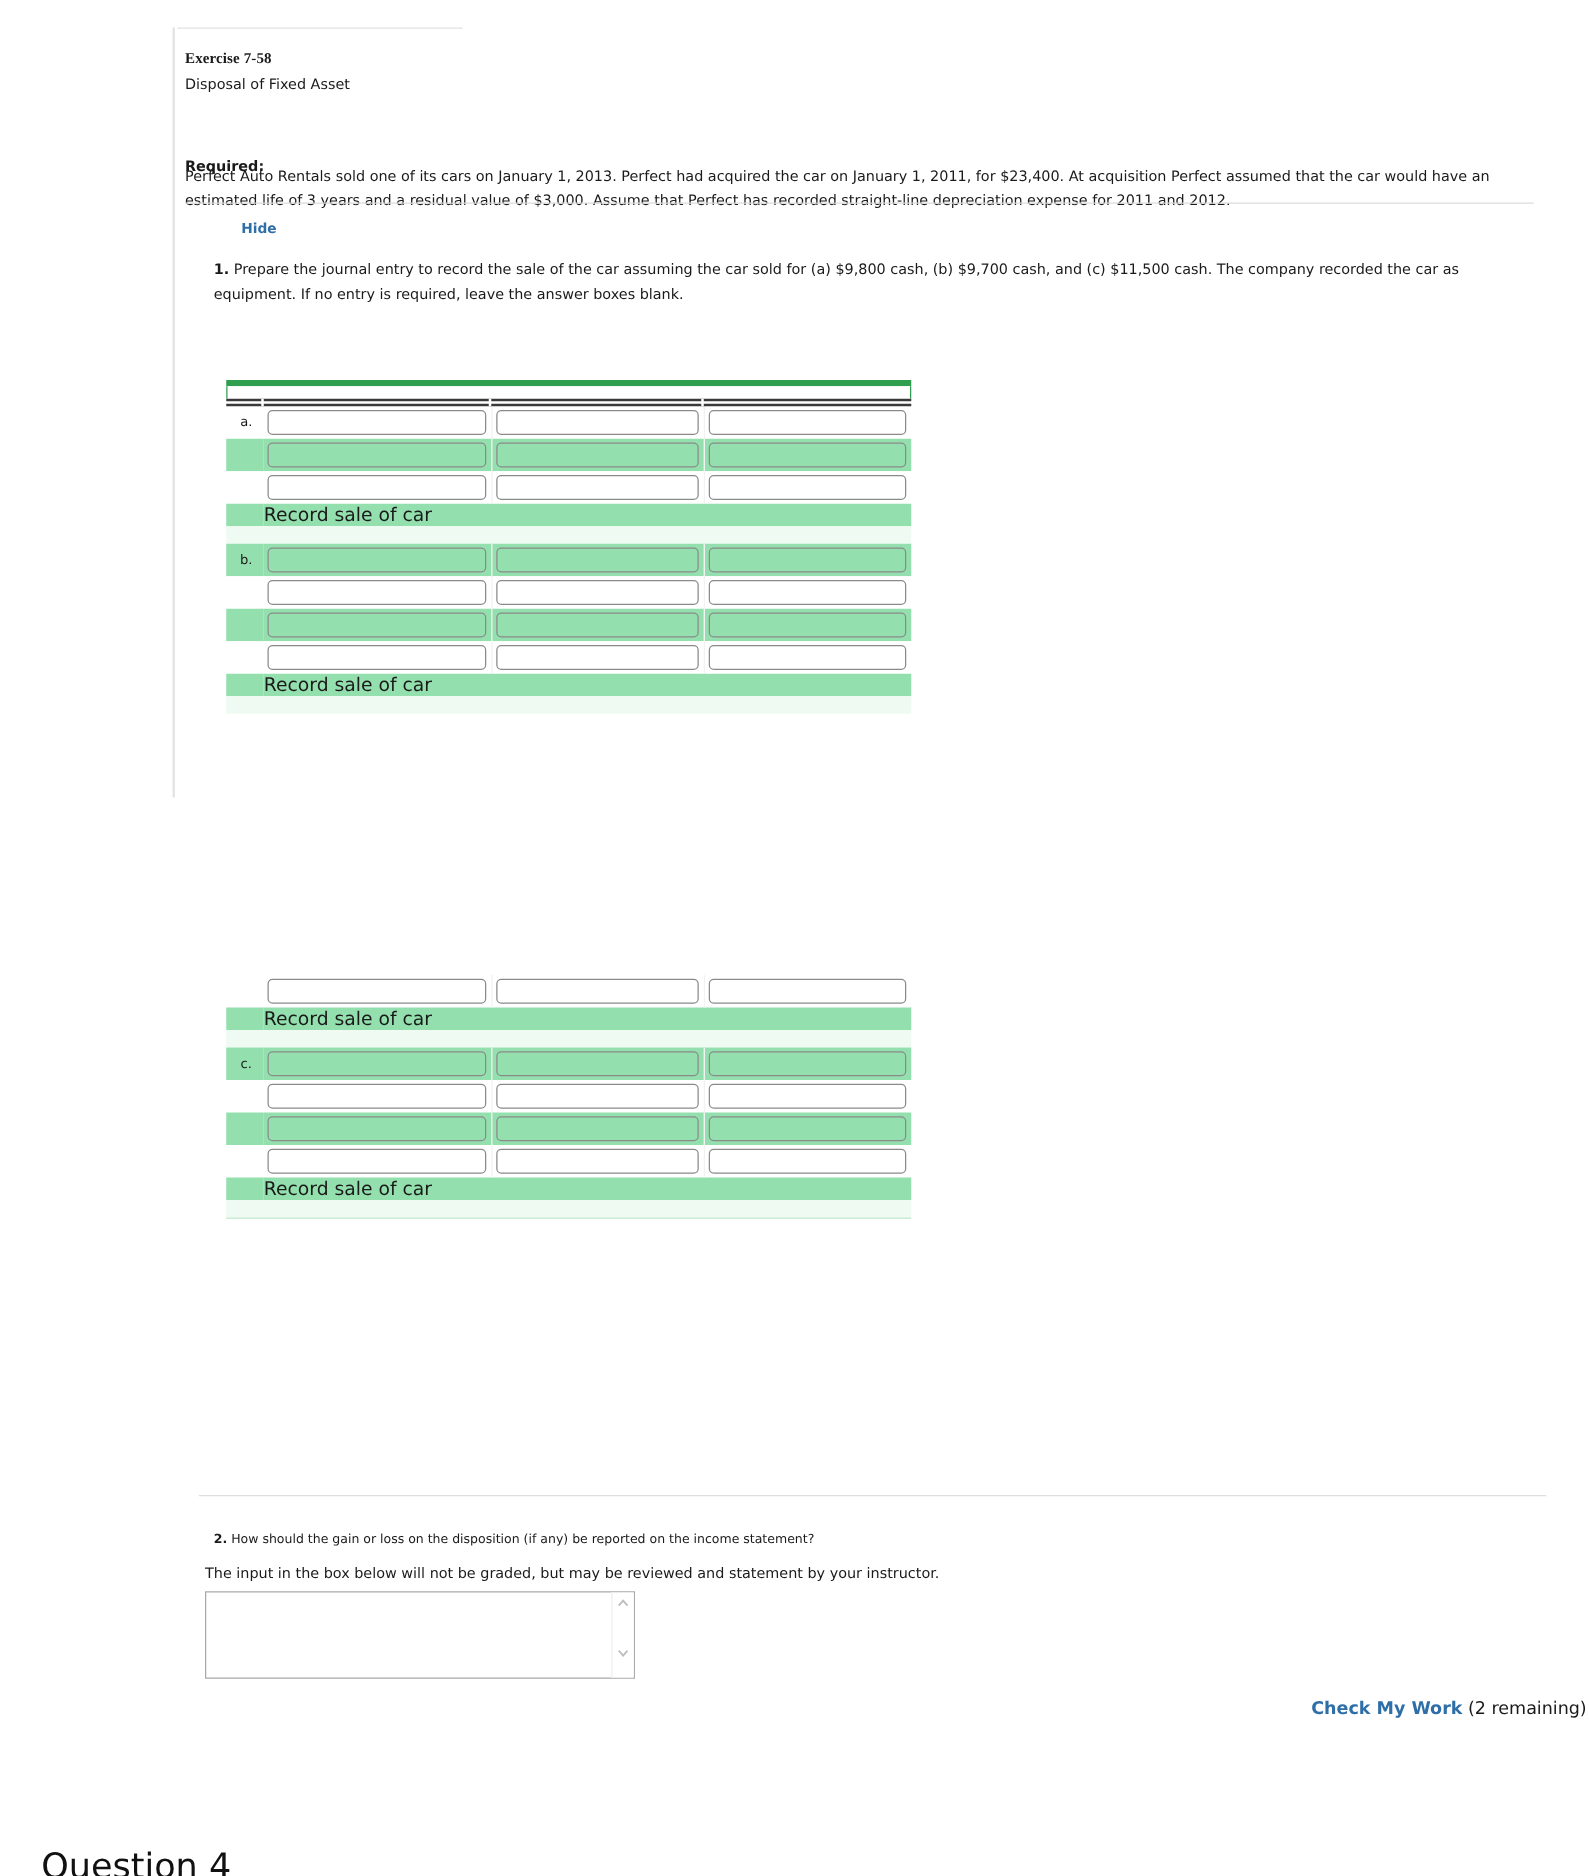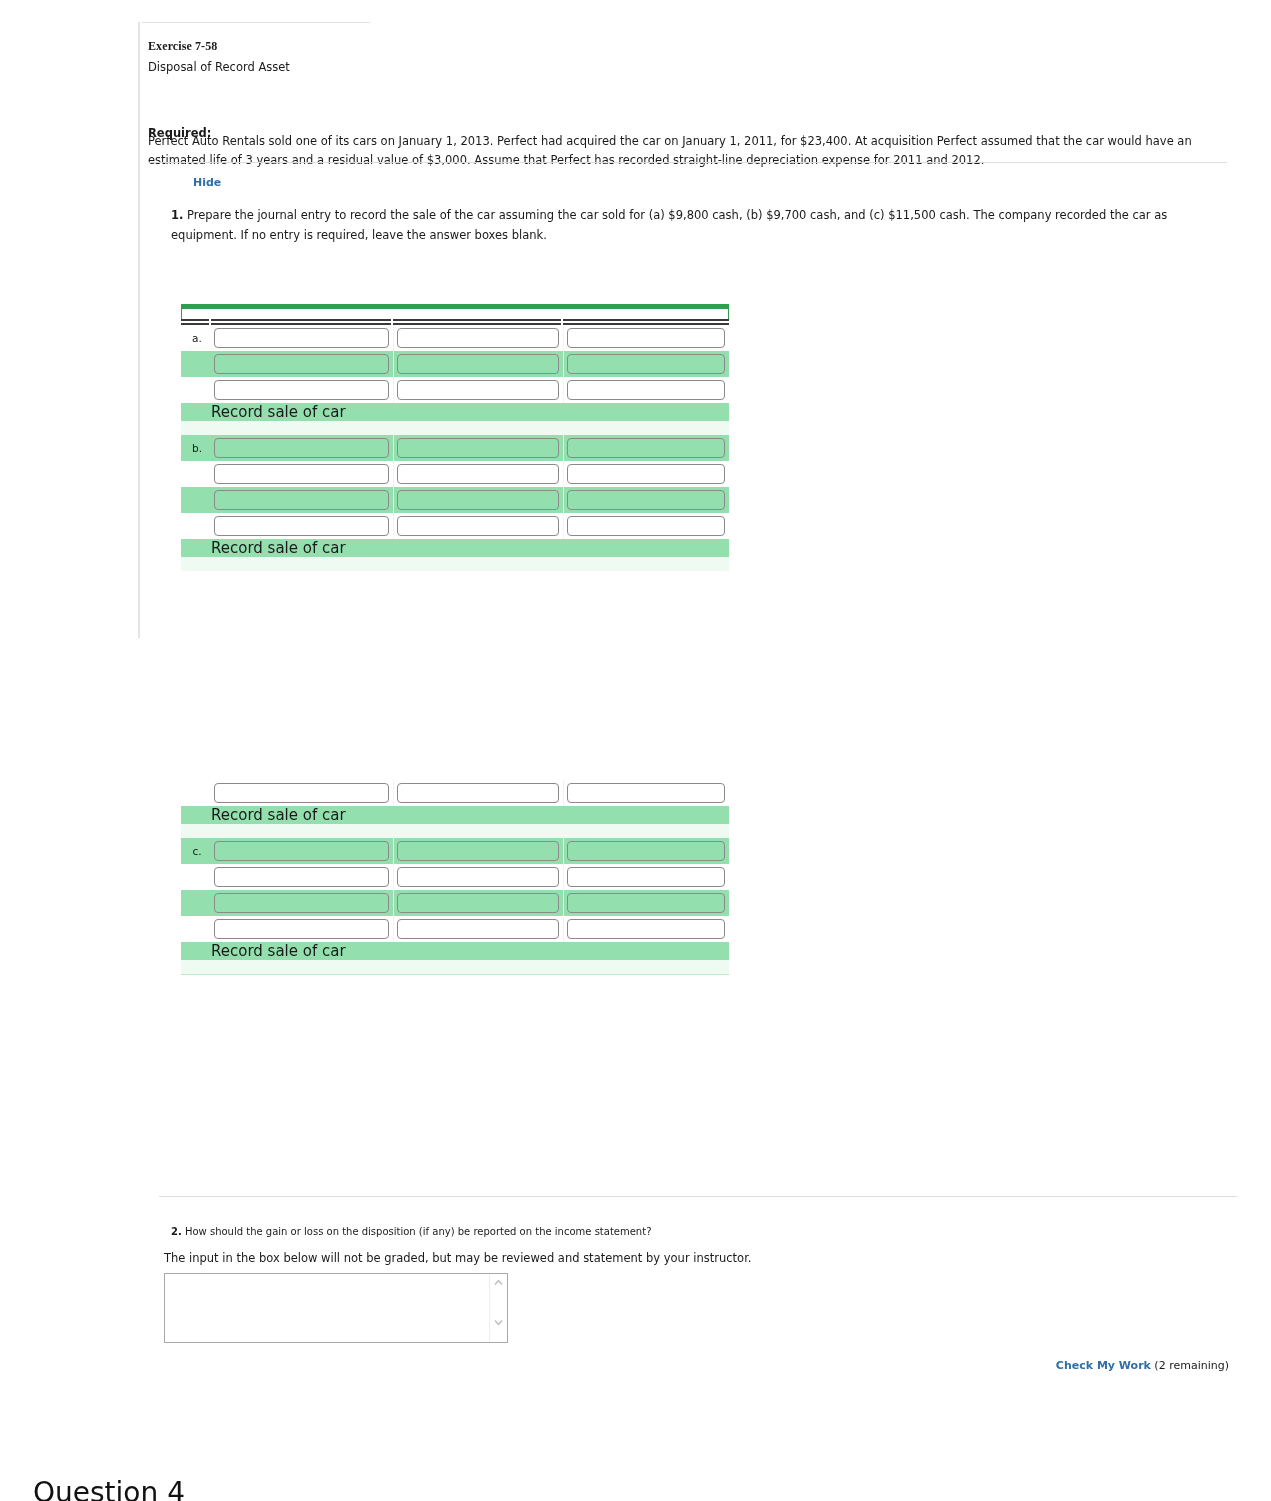--- a/index.html
+++ b/index.html
@@ -269,21 +269,21 @@
   #scroll-up { top: 4px; }
   #scroll-down { top: 44px; }
   .scroll-chevron svg { display: block; }
 
   #check-my-work {
     position: absolute;
     left: 900px;
     top: 1196px;
     width: 180px;
     text-align: right;
-    font-size: 11px;
+    font-size: 14px;
     white-space: nowrap;
   }
   #check-my-work .cmw-link {
     color: #2f6fa8;
     font-weight: bold;
     cursor: pointer;
   }
   #check-my-work .cmw-count { color: #1a1a1a; }
 
   #question-label {
@@ -297,21 +297,21 @@
 </style>
 </head>
 <body>
 
 <div id="exercise-panel">
 
   <div id="panel-top-rule"></div>
   <div id="panel-left-rule"></div>
 
   <div class="exercise-title">Exercise 7-58</div>
-  <div class="exercise-subtitle">Disposal of Record Asset</div>
+  <div class="exercise-subtitle">Disposal of Fixed Asset</div>
   <div class="scenario">Perfect Auto Rentals sold one of its cars on January 1, 2013. Perfect had acquired the car on January 1, 2011, for $23,400. At acquisition Perfect assumed that the car would have an estimated life of 3 years and a residual value of $3,000. Assume that Perfect has recorded straight-line depreciation expense for 2011 and 2012.</div>
   <div class="required">Required:</div>
 
   <div id="requirement-box">
 
     <div id="hide-link">Hide</div>
 
     <div id="req1-text"><span class="num">1.</span> <span>Prepare the journal entry to record the sale of the car assuming the car sold for (a) $9,800 cash, (b) $9,700 cash, and (c) $11,500 cash. The company recorded the car as equipment. If no entry is required, leave the answer boxes blank.</span></div>
 
     <div class="journal-table" id="journal-table-1">

